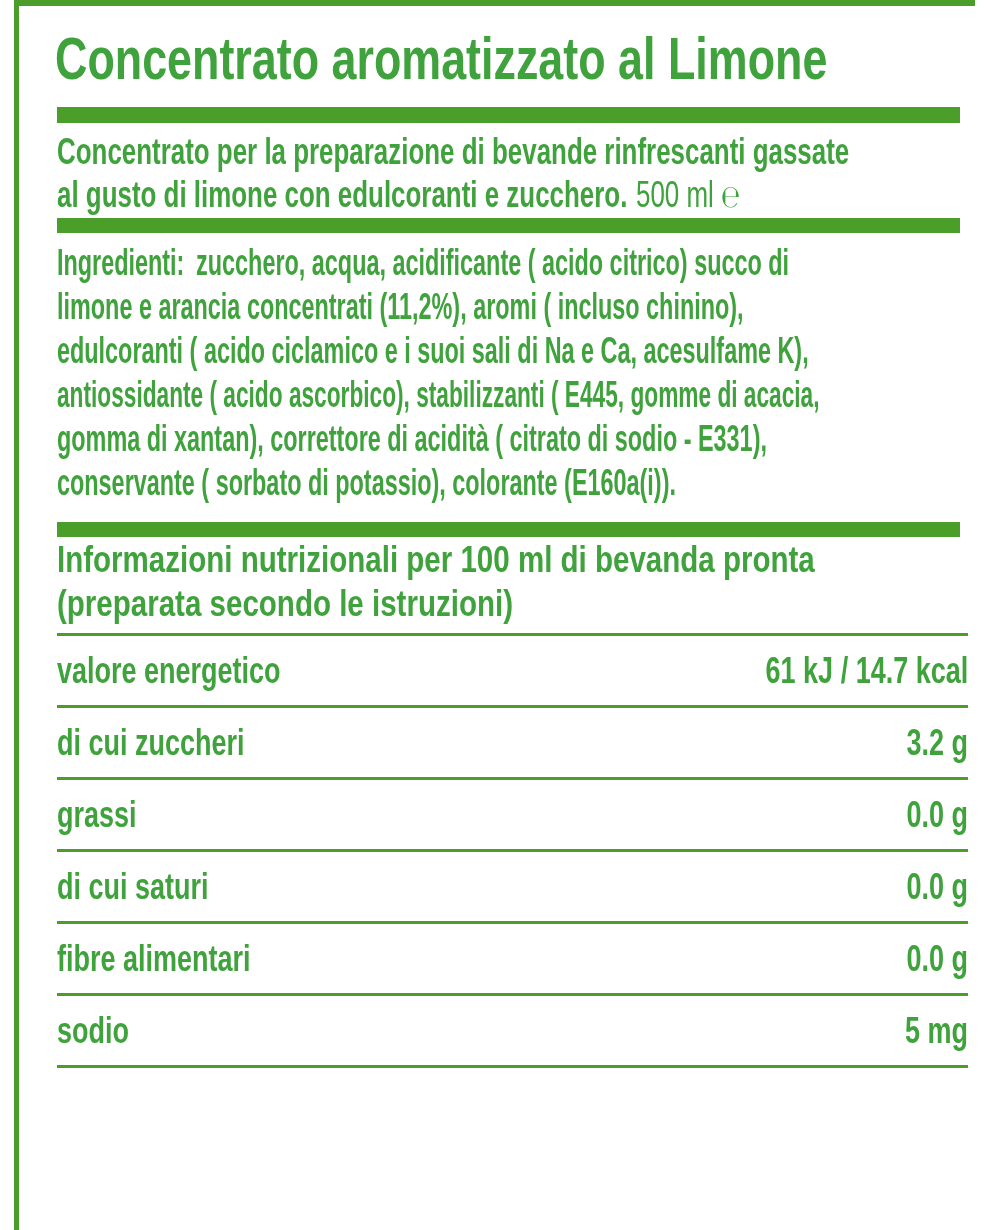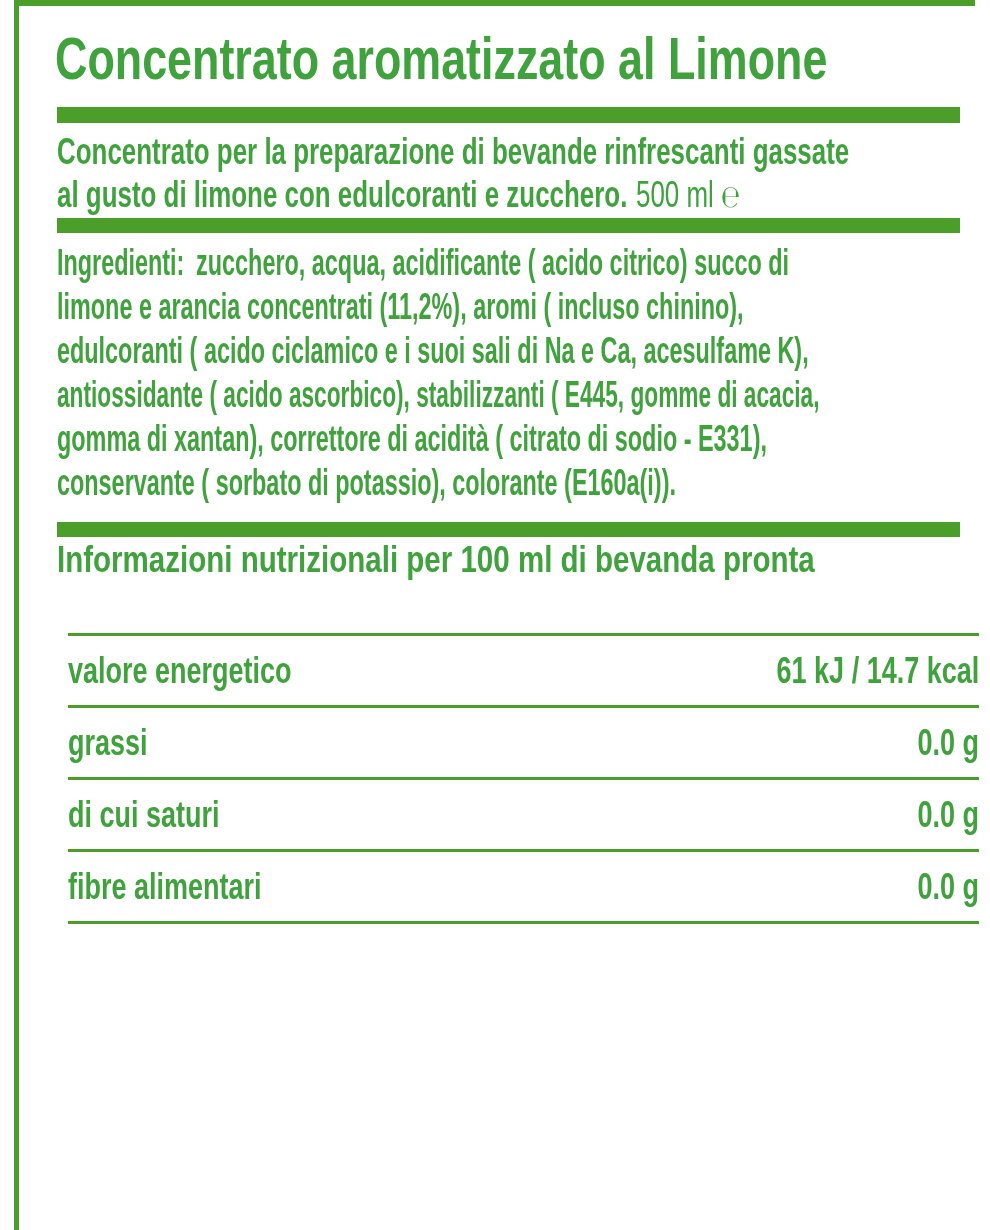--- a/index.html
+++ b/index.html
@@ -20,21 +20,21 @@
   .title{position:absolute;left:55px;top:28px;font-size:59px;line-height:62px;}
   .desc{position:absolute;left:57px;top:130px;font-size:36px;}
   .desc .line{height:43px;line-height:43px;}
   .net-volume{font-weight:400;margin-left:12px;}
   .estimated-sign{font-weight:400;font-size:31px;margin-left:10px;font-family:"DejaVu Sans",sans-serif;}
   .ingr{position:absolute;left:57px;top:241px;font-size:36px;}
   .ingr .line{height:44px;line-height:44px;}
   .ingr-heading{margin-right:18px;}
   .nhead{position:absolute;left:57px;top:538px;font-size:36px;text-decoration:underline;}
   .nhead .line{height:44px;line-height:44px;}
-  .ntable{position:absolute;left:57px;top:633px;width:911px;border-top:3px solid var(--green-bar,#4c9e2b);margin-left:11px;}
+  .ntable{position:absolute;left:57px;top:633px;width:911px;border-top:3px solid var(--green-bar,#4c9e2b);}
   .nrow{
     display:flex;justify-content:space-between;align-items:center;
     height:72px;box-sizing:border-box;border-bottom:3px solid var(--green-bar,#4c9e2b);
     font-size:36px;
   }
   .nrow .val.cond{transform-origin:100% 50%;}
 </style>
 </head>
 <body>
 
@@ -80,34 +80,45 @@
       <span class="cond" style="--sx:.65">conservante ( sorbato di potassio), colorante (E160a(i)).</span>
     </div>
   </div>
 
   <div class="bar bar3"></div>
 
   <div class="nhead">
     <div class="line">
       <span class="cond" style="--sx:.82">Informazioni nutrizionali per 100 ml di bevanda pronta</span>
     </div>
+    <div class="line">
+      <span class="cond" style="--sx:.82">(preparata secondo le istruzioni)</span>
+    </div>
   </div>
 
   <div class="ntable">
     <div class="nrow">
       <span class="cond" style="--sx:.75">valore energetico</span>
       <span class="cond val" style="--sx:.75">61 kJ / 14.7 kcal</span>
+    </div>
+    <div class="nrow">
+      <span class="cond" style="--sx:.75">di cui zuccheri</span>
+      <span class="cond val" style="--sx:.75">3.2 g</span>
     </div>
     <div class="nrow">
       <span class="cond" style="--sx:.75">grassi</span>
       <span class="cond val" style="--sx:.75">0.0 g</span>
     </div>
     <div class="nrow">
       <span class="cond" style="--sx:.75">di cui saturi</span>
       <span class="cond val" style="--sx:.75">0.0 g</span>
     </div>
     <div class="nrow">
       <span class="cond" style="--sx:.75">fibre alimentari</span>
       <span class="cond val" style="--sx:.75">0.0 g</span>
     </div>
+    <div class="nrow">
+      <span class="cond" style="--sx:.75">sodio</span>
+      <span class="cond val" style="--sx:.75">5 mg</span>
+    </div>
   </div>
 
 </div>
 
 </body></html>

